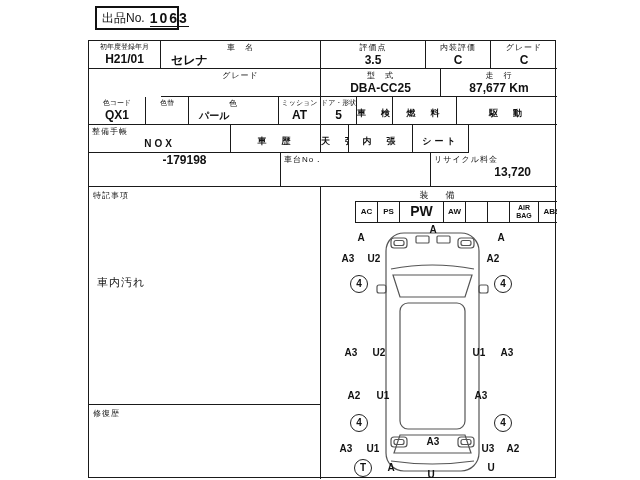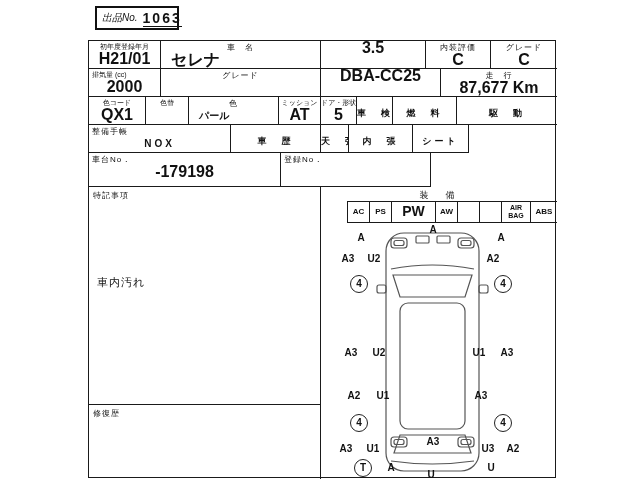--- a/index.html
+++ b/index.html
@@ -9,56 +9,56 @@
     font-family:"Liberation Sans","DejaVu Sans",sans-serif; color:#111;
   }
   .page { position:absolute; inset:0; background:#ffffff; }
 
   
   .hbox {
     position:absolute; left:95px; top:6px; width:84px; height:24px;
     border:2px solid #111; display:flex; align-items:center; gap:5px; padding:0 5px;
     background:#fff;
   }
-  .hbox .hlbl { font-size:10px; white-space:nowrap;font-style:italic; }
+  .hbox .hlbl { font-size:12px; white-space:nowrap; }
   .hbox .hnum { font-size:14px; font-weight:bold; letter-spacing:2px; border-bottom:1px solid #111; }
 
   
   .table {
     position:absolute; left:88px; top:40px; width:468px; height:438px;
     border:1px solid #1a1a1a; background:#fff;
   }
   .cell { position:absolute; border-right:1px solid #1a1a1a; border-bottom:1px solid #1a1a1a; overflow:hidden; }
   .noR { border-right:none; }
   .noB { border-bottom:none; }
   .lbl { display:block; font-size:8px; text-align:center; padding-top:1px; letter-spacing:1px; white-space:nowrap; }
   .lbl-sm { font-size:7px; letter-spacing:0; }
   .lbl-left { text-align:left; padding-left:3px; }
-  .val { display:block; text-align:center; font-size:16px; font-weight:bold; line-height:14px; white-space:nowrap; }
+  .val { display:block; text-align:center; font-size:12px; font-weight:bold; line-height:14px; white-space:nowrap; }
   .val-left { text-align:left; padding-left:10px; }
   .val-n { font-weight:bold; font-size:10px; }
   .sp { letter-spacing:3px; }
   .val-right { text-align:right; padding-right:26px; }
   .solo .lbl { font-size:9px; font-weight:bold; margin-top:9px; letter-spacing:3px; }
 
   
   .notes-lbl { position:absolute; left:4px; top:3px; font-size:8px; letter-spacing:1px; }
   .note-interior { position:absolute; left:8px; top:88px; font-size:11px; letter-spacing:1px; }
   .notes-divider { position:absolute; left:0; top:217px; width:100%; height:1px; background:#1a1a1a; }
   .repair-lbl { position:absolute; left:4px; top:221px; font-size:8px; letter-spacing:1px; }
 
   
   .equip-lbl { position:absolute; left:0; top:2px; width:100%; text-align:center; font-size:9px; letter-spacing:4px; }
   .equip-row { position:absolute; left:18px; top:14px; height:22px; display:flex; }
   .eq-cell {
     height:22px; border:1px solid #1a1a1a; margin-left:-1px;
     display:flex; align-items:center; justify-content:center;
     font-size:8px; font-weight:bold; text-align:center; line-height:1.1;
   }
-  .eq-cell:first-child { margin-left:8px; }
+  .eq-cell:first-child { margin-left:16px; }
 
   
   .diagram { position:absolute; left:0; top:36px; width:236px; height:256px; }
   .diagram svg { position:absolute; left:0; top:0; }
   .mark {
     position:absolute; transform:translate(-50%,-50%);
     font-size:10px; font-weight:bold; white-space:nowrap; line-height:1;
   }
   .mark.circle {
     width:18px; height:18px; border:1.3px solid #222; border-radius:50%;
@@ -79,40 +79,38 @@
 
     <div class="cell" style="left:0;top:0;width:72px;height:28px">
       <span class="lbl lbl-sm">初年度登録年月</span>
       <span class="val">H21/01</span>
     </div>
     <div class="cell" style="left:72px;top:0;width:160px;height:28px">
       <span class="lbl">車　名</span>
       <span class="val val-left">セレナ</span>
     </div>
     <div class="cell" style="left:232px;top:0;width:105px;height:28px">
+      <span class="lbl">評価点</span>
       <span class="val">3.5</span>
     </div>
     <div class="cell" style="left:337px;top:0;width:65px;height:28px">
       <span class="lbl">内装評価</span>
       <span class="val">C</span>
     </div>
     <div class="cell noR" style="left:402px;top:0;width:66px;height:28px">
       <span class="lbl">グレード</span>
       <span class="val">C</span>
     </div>
 
-    <div class="cell" style="left:0;top:28px;width:72px;height:28px">
-      <span class="lbl lbl-sm lbl-left">排気量 (cc)</span>
-      <span class="val">2000</span>
-    </div>
     <div class="cell" style="left:72px;top:28px;width:160px;height:28px">
       <span class="lbl">グレード</span>
       <span class="val"></span>
     </div>
     <div class="cell" style="left:232px;top:28px;width:120px;height:28px">
+      <span class="lbl">型　式</span>
       <span class="val">DBA-CC25</span>
     </div>
     <div class="cell noR" style="left:352px;top:28px;width:116px;height:28px">
       <span class="lbl">走　行</span>
       <span class="val">87,677 Km</span>
     </div>
 
     <div class="cell" style="left:0;top:56px;width:57px;height:28px">
       <span class="lbl lbl-sm">色コード</span>
       <span class="val">QX1</span>
@@ -153,26 +151,29 @@
       <span class="lbl">天　張</span>
     </div>
     <div class="cell solo" style="left:324px;top:84px;width:56px;height:28px">
       <span class="lbl">シート</span>
     </div>
     <div class="cell solo" style="left:260px;top:84px;width:64px;height:28px">
       <span class="lbl">内　張</span>
     </div>
 
     <div class="cell" style="left:0;top:112px;width:192px;height:34px">
+      <span class="val">-179198</span>
+    </div>
+    <div class="cell" style="left:192px;top:112px;width:150px;height:34px">
       <span class="lbl lbl-left">車台No．</span>
-      <span class="val">-179198</span>
-    </div>
-    <div class="cell" style="left:192px;top:112px;width:150px;height:34px">
-      <span class="lbl lbl-left">登録No．</span>
       <span class="val"></span>
+    </div>
+    <div class="cell noR" style="left:342px;top:112px;width:126px;height:34px">
+      <span class="lbl lbl-left">リサイクル料金</span>
+      <span class="val val-right">13,720</span>
     </div>
 
     <div class="cell noB" style="left:0;top:146px;width:232px;height:292px">
       <span class="notes-lbl">特記事項</span>
       <span class="note-interior">車内汚れ</span>
       <div class="notes-divider"></div>
       <span class="repair-lbl">修復歴</span>
     </div>
 
     <div class="cell noR noB" style="left:232px;top:146px;width:236px;height:292px">

